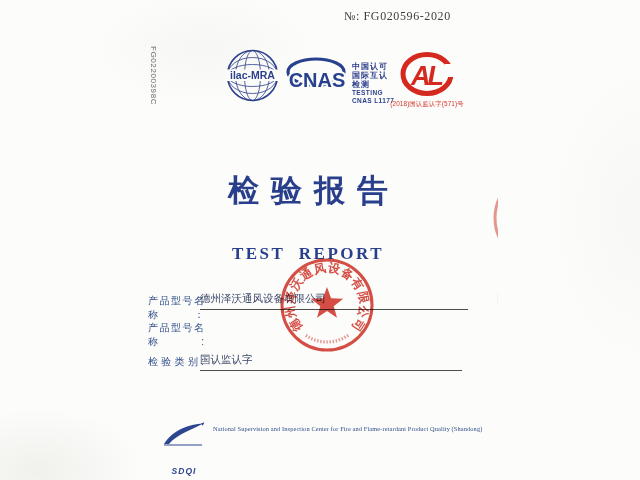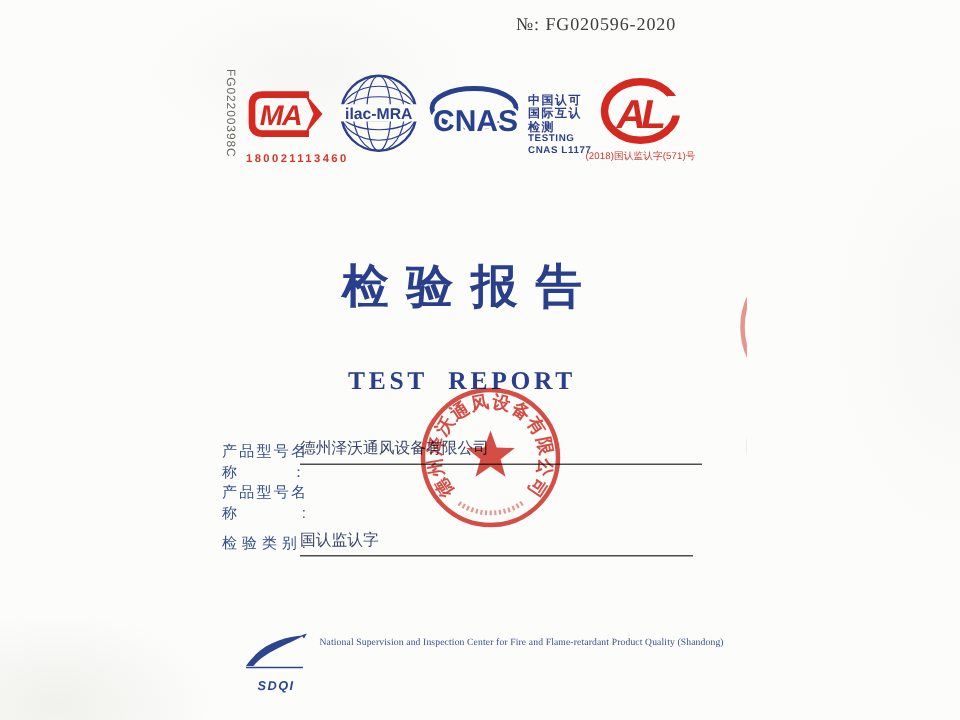--- a/index.html
+++ b/index.html
@@ -44,46 +44,38 @@
   .f2l { top:321px; } .f2v { top:324px; width:269px; }
   .f3l { top:355px; } .f3v { top:353px; width:262px; }
 
   
   .seal-main { position:absolute; left:272px; top:250px; mix-blend-mode:multiply; opacity:.9; }
   .seal-edge { position:absolute; left:470px; top:170px; mix-blend-mode:multiply; }
 
   
   .footer { position:absolute; left:162px; top:422px; display:flex; gap:7px; align-items:flex-start; }
   .footer-logo { width:44px; text-align:center; }
-  .sdqi { display:block; margin-top:1px; font-size:8.5px; font-weight:bold; font-style:italic;
+  .sdqi { display:block; margin-top:16px; font-size:8.5px; font-weight:bold; font-style:italic;
     color:#2c4590; letter-spacing:1px; }
   .org-cn { font-size:12.5px; font-weight:bold; color:#2b4892; letter-spacing:.4px; white-space:nowrap; margin-top:4px; }
   .org-en { font-family:"Liberation Serif","DejaVu Serif",serif; font-size:6.4px; color:#33508c;
     white-space:nowrap; margin-top:3px; letter-spacing:.1px; }
 </style>
 </head>
 <body>
 
 <div class="page">
 
   <div class="report-no">
     <span>№:</span>
     <span>FG020596-2020</span>
   </div>
 
   <div class="side-code">FG02200398C</div>
 
-  <div class="cma-wrap">
-    <svg width="54" height="36" viewBox="0 0 54 36">
-      <path d="M42 31 H11 Q4 31 4 24 V12 Q4 5 11 5 H42" fill="none" stroke="#d5281f" stroke-width="4.5"></path>
-      <text x="23" y="25.5" font-size="19" font-weight="900" font-style="italic" text-anchor="middle" fill="#d5281f" letter-spacing="-1">MA</text>
-      <polygon points="39,4 51,18 39,32 45,18" fill="#d5281f"></polygon>
-    </svg>
-    <div class="cma-no">180021113460</div>
-  </div>
 
   <svg class="ilac-svg" width="53" height="53" viewBox="0 0 53 53">
     <circle cx="26.5" cy="26.5" r="25" fill="none" stroke="#2c3f8c" stroke-width="1.6"></circle>
     <ellipse cx="26.5" cy="26.5" rx="25" ry="18" fill="none" stroke="#2c3f8c" stroke-width=".8"></ellipse>
     <ellipse cx="26.5" cy="26.5" rx="25" ry="11" fill="none" stroke="#2c3f8c" stroke-width=".8"></ellipse>
     <ellipse cx="26.5" cy="26.5" rx="25" ry="5" fill="none" stroke="#2c3f8c" stroke-width=".8"></ellipse>
     <ellipse cx="26.5" cy="26.5" rx="17" ry="25" fill="none" stroke="#2c3f8c" stroke-width=".8"></ellipse>
     <ellipse cx="26.5" cy="26.5" rx="8" ry="25" fill="none" stroke="#2c3f8c" stroke-width=".8"></ellipse>
     <rect x="0" y="20.5" width="53" height="11.5" fill="#fcfcfa"></rect>
     <text x="26.5" y="30" font-size="10.5" font-weight="900" text-anchor="middle" fill="#2c3f8c">ilac-MRA</text>

